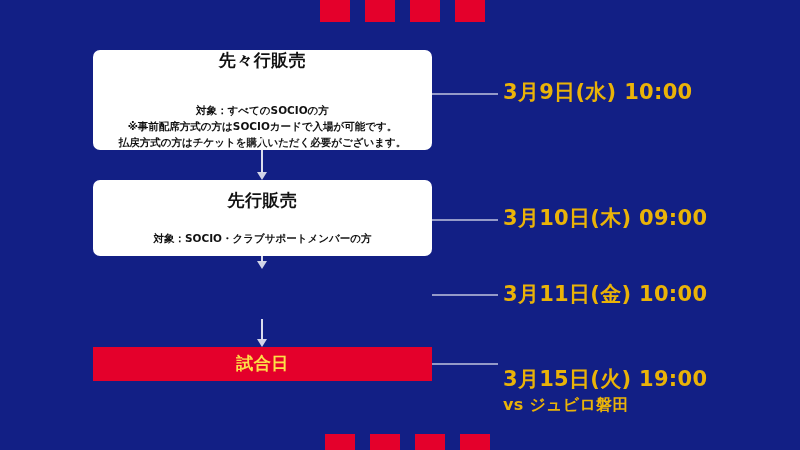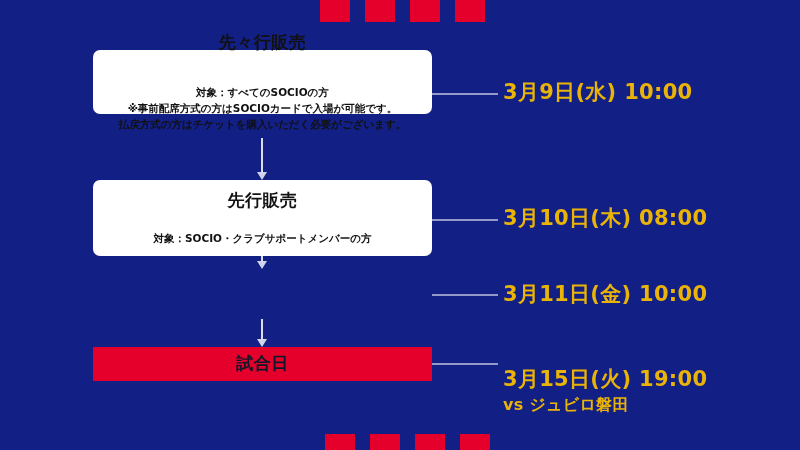--- a/index.html
+++ b/index.html
@@ -75,33 +75,33 @@
 
   .stage-title {
     font-size: 17px;
     font-weight: bold;
     letter-spacing: 0.5px;
     line-height: 1.25;
   }
   .stage-box.match .stage-title {
     font-size: 17px;
     font-weight: bold;
-    color: #0f172a;
+    color: #fde047;
   }
 
   .stage-sub {
     font-size: 10.5px;
     font-weight: bold;
     line-height: 1.5;
     margin-top: 20px;
     white-space: pre-line;
   }
 
   
-  #box-0 { top: 50px;  height: 64px; gap: 12px; }
+  #box-0 { top: 50px;  height: 100px; gap: 12px; }
   #box-1 { top: 180px; height: 76px; }
   #box-2 { top: 269px; height: 50px; }
   #box-3 { top: 347px; height: 34px; }
 
   
   .v-connector {
     position: absolute;
     left: 261px;
     width: 2px;
     background: #ffffff;
@@ -192,21 +192,21 @@
     <div class="date-label" id="date-0">3月9日(水) 10:00</div>
 
     <div class="stage-box" id="box-1">
       <div class="stage-title">先行販売</div>
       <div class="stage-sub">対象：SOCIO・クラブサポートメンバーの方</div>
     </div>
     <div class="v-connector" id="vcon-1">
       <div class="arrow-head"></div>
     </div>
     <div class="h-connector" id="hcon-1"></div>
-    <div class="date-label" id="date-1">3月10日(木) 08:00</div>
+    <div class="date-label" id="date-1">3月10日(木) 09:00</div>
 
     <div class="v-connector" id="vcon-2">
       <div class="arrow-head"></div>
     </div>
     <div class="h-connector" id="hcon-2"></div>
     <div class="date-label" id="date-2">3月11日(金) 10:00</div>
 
     <div class="stage-box match" id="box-3">
       <div class="stage-title">試合日</div>
     </div>

